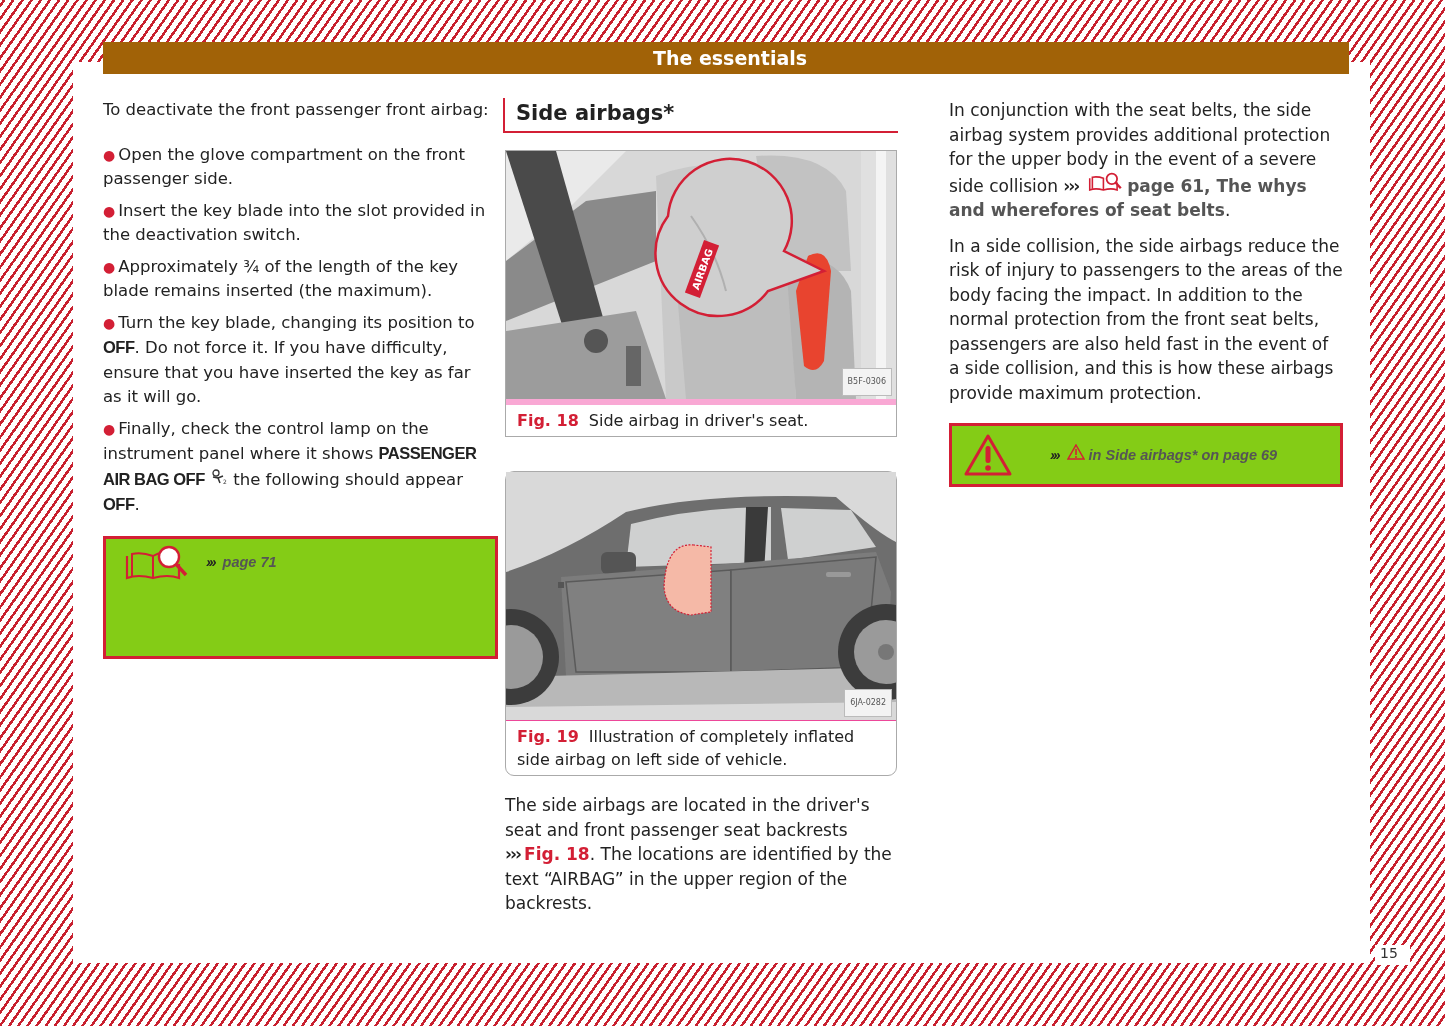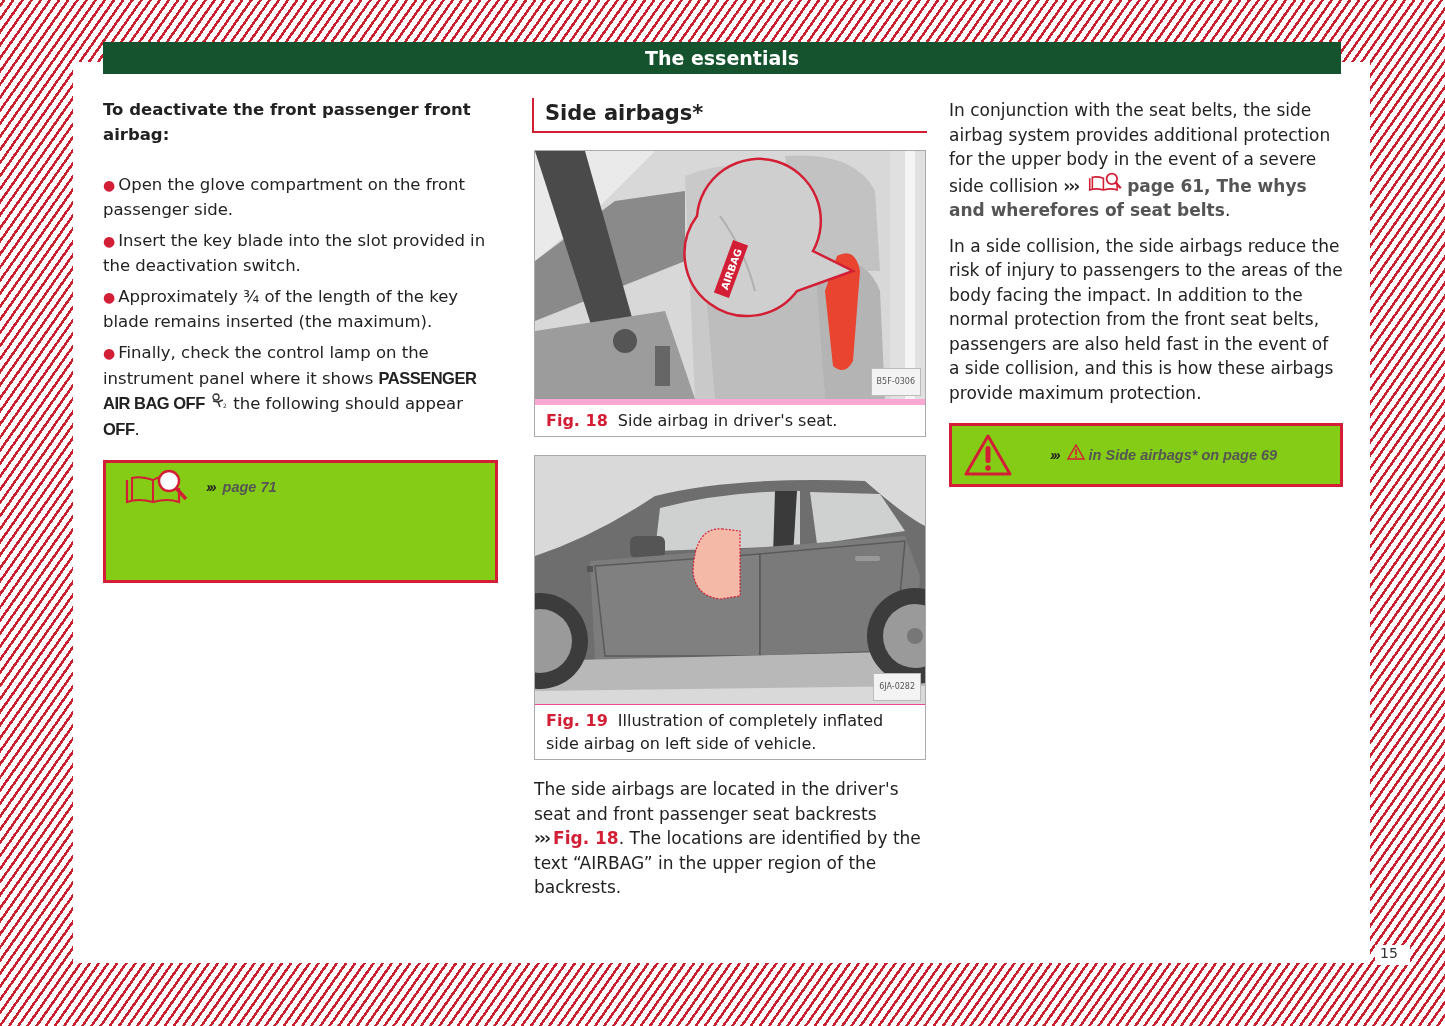--- a/index.html
+++ b/index.html
@@ -13,28 +13,28 @@
     background: #ffffff;
   }
   .pagenum-notch {
     position: absolute; left: 1375px; top: 945px; width: 35px; height: 20px; background: #fff;
   }
   .pagenum {
     position: absolute; left: 1380px; top: 945px; font-size: 14px; color: #333;
   }
   .header-bar {
     position: absolute; left: 103px; top: 42px; width: 1238px; height: 32px;
-    background: #14532d; color: #fff; text-align: center;
-    font-weight: bold; font-size: 19px; line-height: 33px;
+    background: #a16207; color: #fff; text-align: center;
+    font-weight: bold; font-size: 19px; line-height: 33px; padding-left: 8px;
   }
   .col { position: absolute; top: 98px; color: #222; font-size: 16.5px; line-height: 24.5px; }
   .col1 { left: 103px; width: 395px; }
-  .col2 { left: 526px; width: 393px; padding-left: 8px; }
+  .col2 { left: 497px; width: 393px; padding-left: 8px; }
   .col3 { left: 949px; width: 394px; }
-  .subhead { font-weight: bold; margin: 0 0 26px 0; font-size: 16.5px; line-height: 24.5px; }
+  .subhead { font-weight: normal; margin: 0 0 20px 0; font-size: 16.5px; line-height: 24.5px; }
   .bullet { margin: 0 7px 7px 0; }
   .bullet .dot { color: #d31f35; font-size: 14px; margin-right: 3px; }
   .cond { font-family: "Liberation Sans", sans-serif; font-weight: bold; font-stretch: condensed; letter-spacing: -0.5px; }
   .warnbox {
     border: 3px solid #d31f35; position: relative; background: #84cc16; font-style: italic;
   }
   .warnbox .row { display: flex; align-items: center; }
   .warnbox .ico { flex: 0 0 auto; display: flex; align-items: center; justify-content: center; }
   .warnbox .ref { color: #555; font-weight: bold; font-size: 14.5px; line-height: 21px; font-family: "Liberation Sans", sans-serif; }
   .arrows { font-weight: bold; color: #222; letter-spacing: -2px; margin-right: 4px; }
@@ -62,20 +62,21 @@
 <div class="pagenum-notch"></div>
 <div class="pagenum">15</div>
 
 <div class="header-bar">The essentials</div>
 
 <div class="col col1">
   <p class="subhead">To deactivate the front passenger front airbag:</p>
   <p class="bullet"><span class="dot">●</span><span>Open the glove compartment on the front passenger side.</span></p>
   <p class="bullet"><span class="dot">●</span><span>Insert the key blade into the slot provided in the deactivation switch.</span></p>
   <p class="bullet"><span class="dot">●</span><span>Approximately ¾ of the length of the key blade remains inserted (the maximum).</span></p>
+  <p class="bullet"><span class="dot">●</span><span>Turn the key blade, changing its position to </span><span class="cond">OFF</span><span>. Do not force it. If you have difficulty, ensure that you have inserted the key as far as it will go.</span></p>
   <p class="bullet"><span class="dot">●</span><span>Finally, check the control lamp on the instrument panel where it shows </span><span class="cond">PASSENGER AIR BAG OFF</span>
     <span><svg width="18" height="16" viewBox="0 0 18 16">
           <circle cx="6" cy="4" r="3" fill="none" stroke="#333" stroke-width="1.3"></circle>
           <path d="M3 8 L8 9 L10 14 M8 9 L13 7" stroke="#333" stroke-width="1.5" fill="none"></path>
           <text x="13" y="15" font-size="6" fill="#333">2</text>
         </svg></span><span> the following should appear </span><span class="cond">OFF</span><span>.</span></p>
 
   <div class="warnbox" style="margin-top:18px; height:117px; width:389px;">
     <div class="row" style="height:48px;">
       <span class="ico" style="width:100px;">
@@ -122,21 +123,21 @@
           <text x="0" y="4" font-size="10" fill="#fff" text-anchor="middle" font-weight="bold" font-family="DejaVu Sans, sans-serif">AIRBAG</text>
         </g>
       </svg>
       <span class="fig-code">B5F-0306</span>
     </div>
     <div class="caption" style="border-top:6px solid #f9a8d4;">
       <span class="fignum">Fig. 18</span><span>Side airbag in driver's seat.</span>
     </div>
   </div>
 
-  <div class="figure" style="width:390px; margin-top:18px;">
+  <div class="figure" style="width:390px; margin-top:34px;border-radius:9px;">
     <div class="fig-img" style="height:248px;">
       <svg width="390" height="248" viewBox="0 0 390 248">
         <rect width="390" height="248" fill="#d9d9d9"></rect>
         <path d="M0 100 Q60 80 120 40 Q200 20 330 25 Q370 60 390 70 L390 210 L0 210 Z" fill="#6e6e6e"></path>
         <path d="M125 52 Q190 35 265 35 L265 90 L120 95 Z" fill="#cfd0d0"></path>
         <path d="M275 36 L345 38 L370 75 L282 88 Z" fill="#cfd0d0"></path>
         <path d="M240 35 L262 35 L258 100 L238 100 Z" fill="#3a3a3a"></path>
         <rect x="95" y="80" width="35" height="22" rx="6" fill="#555"></rect>
         <path d="M55 105 L370 80 L385 120 L380 200 L60 205 Z" fill="#7c7c7c"></path>
         <path d="M60 110 L225 98 L225 200 L70 200 Z" fill="#808080" stroke="#5a5a5a" stroke-width="1.5"></path>

